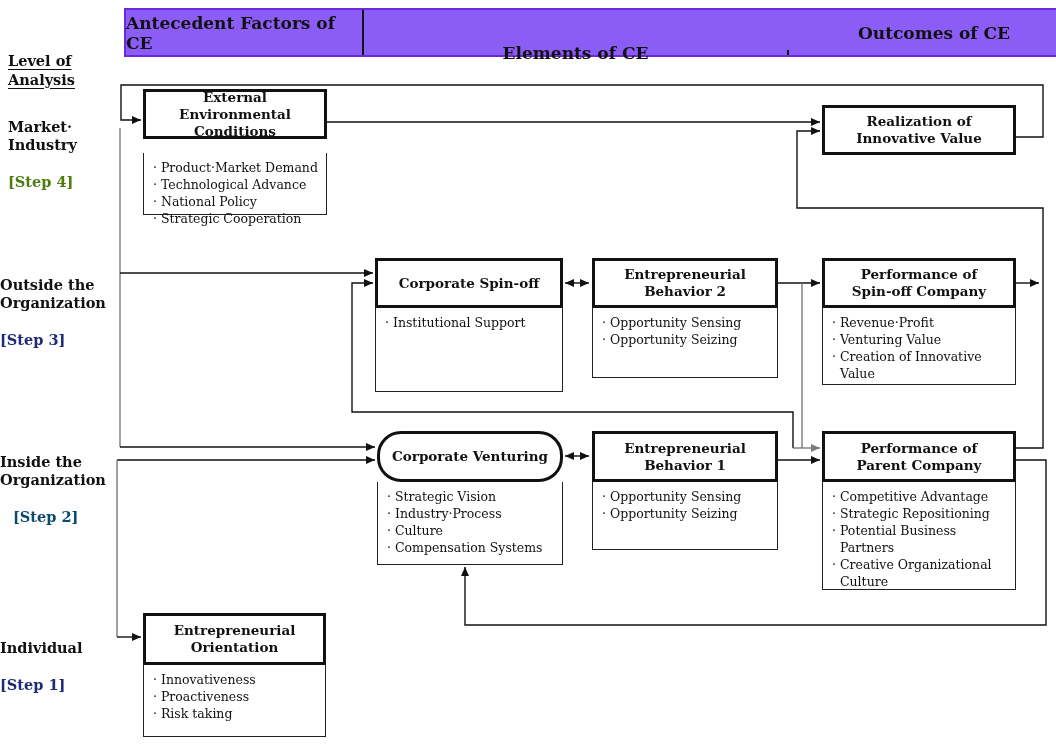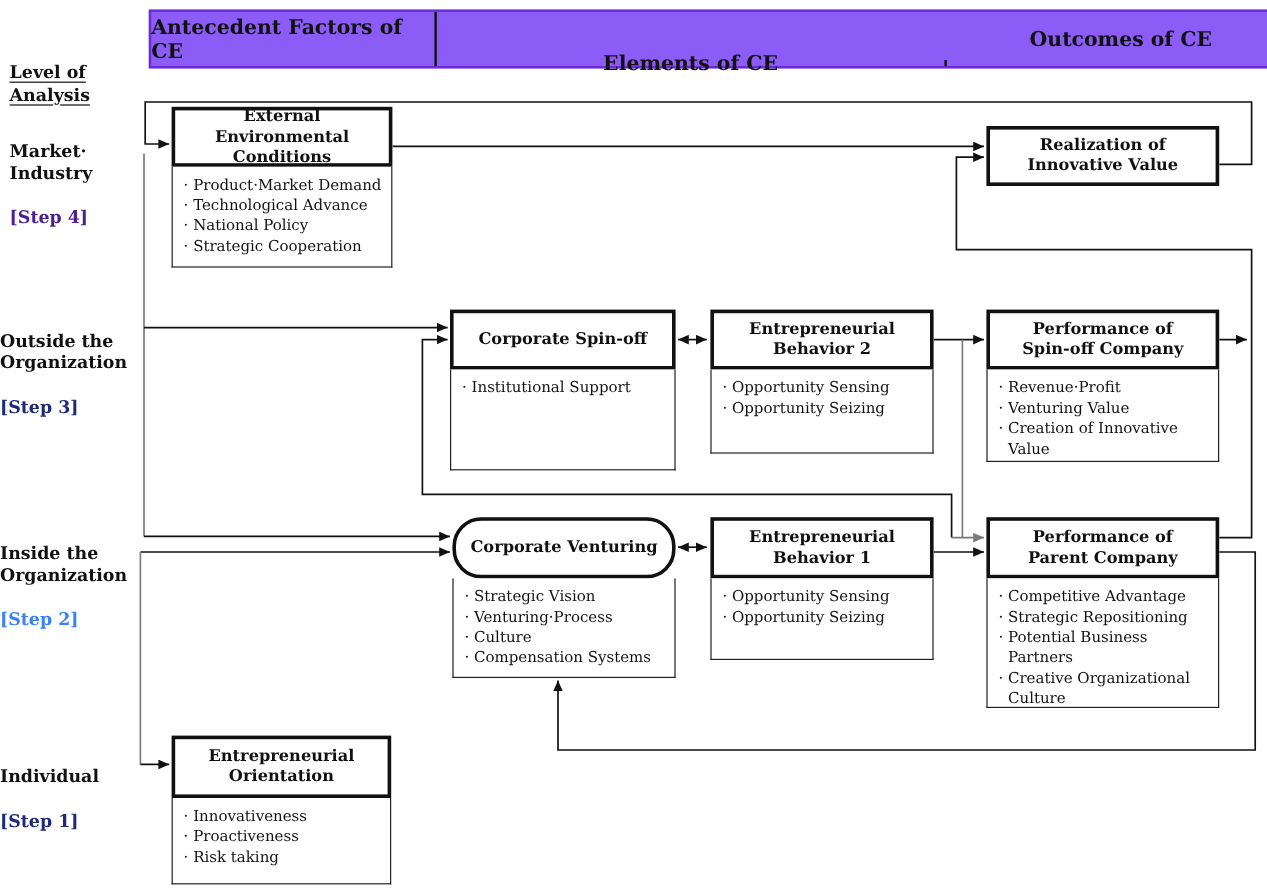--- a/index.html
+++ b/index.html
@@ -76,44 +76,44 @@
     <div class="hcell c2">Elements of CE</div>
     <div class="hcell c3">Outcomes of CE</div>
   </div>
 
   <div class="side-label loa" style="left:8px;top:52px;width:110px;">Level of
 Analysis</div>
 
   <div class="side-label" style="left:8px;top:99px;width:110px;">
     <div>Market·
 Industry</div>
-    <div class="step" style="color: #4c1d95;">[Step 4]</div>
+    <div class="step" style="color: #4d7c0f;">[Step 4]</div>
   </div>
 
   <div class="side-label" style="left:0px;top:257px;width:124px;">
     <div>Outside the
 Organization</div>
     <div class="step" style="color: rgb(31, 42, 120);">[Step 3]</div>
   </div>
 
   <div class="side-label" style="left:0px;top:434px;width:124px;">
     <div>Inside the
 Organization</div>
-    <div class="step" style="color: #3b82f6;">[Step 2]</div>
+    <div class="step" style="color: #0c4a6e; margin-left: 13px;">[Step 2]</div>
   </div>
 
   <div class="side-label" style="left:0px;top:620px;width:120px;">
     <div>Individual</div>
     <div class="step" style="color: rgb(31, 42, 120);">[Step 1]</div>
   </div>
 
   <div class="node" style="left:143px;top:89px;width:184px;">
     <div class="node-title" style="height:50px;">External Environmental
 Conditions</div>
-    <div class="node-body" style="height:84px;">
+    <div class="node-body" style="height:62px;margin-top:14px;">
       <div class="bullet">Product·Market Demand</div>
       <div class="bullet">Technological Advance</div>
       <div class="bullet">National Policy</div>
       <div class="bullet">Strategic Cooperation</div>
     </div>
   </div>
 
   <div class="node" style="left:375px;top:258px;width:188px;">
     <div class="node-title" style="height:50px;">Corporate Spin-off</div>
     <div class="node-body" style="height:84px;">
@@ -142,21 +142,21 @@
       <div class="bullet">Revenue·Profit</div>
       <div class="bullet">Venturing Value</div>
       <div class="bullet">Creation of Innovative Value</div>
     </div>
   </div>
 
   <div class="node" style="left:377px;top:431px;width:186px;">
     <div class="node-title" style="height:51px;border-radius:24px;">Corporate Venturing</div>
     <div class="node-body" style="height:83px;">
       <div class="bullet">Strategic Vision</div>
-      <div class="bullet">Venturing·Process</div>
+      <div class="bullet">Industry·Process</div>
       <div class="bullet">Culture</div>
       <div class="bullet">Compensation Systems</div>
     </div>
   </div>
 
   <div class="node" style="left:592px;top:431px;width:186px;">
     <div class="node-title" style="height:51px;">Entrepreneurial
 Behavior 1</div>
     <div class="node-body" style="height:68px;">
       <div class="bullet">Opportunity Sensing</div>

